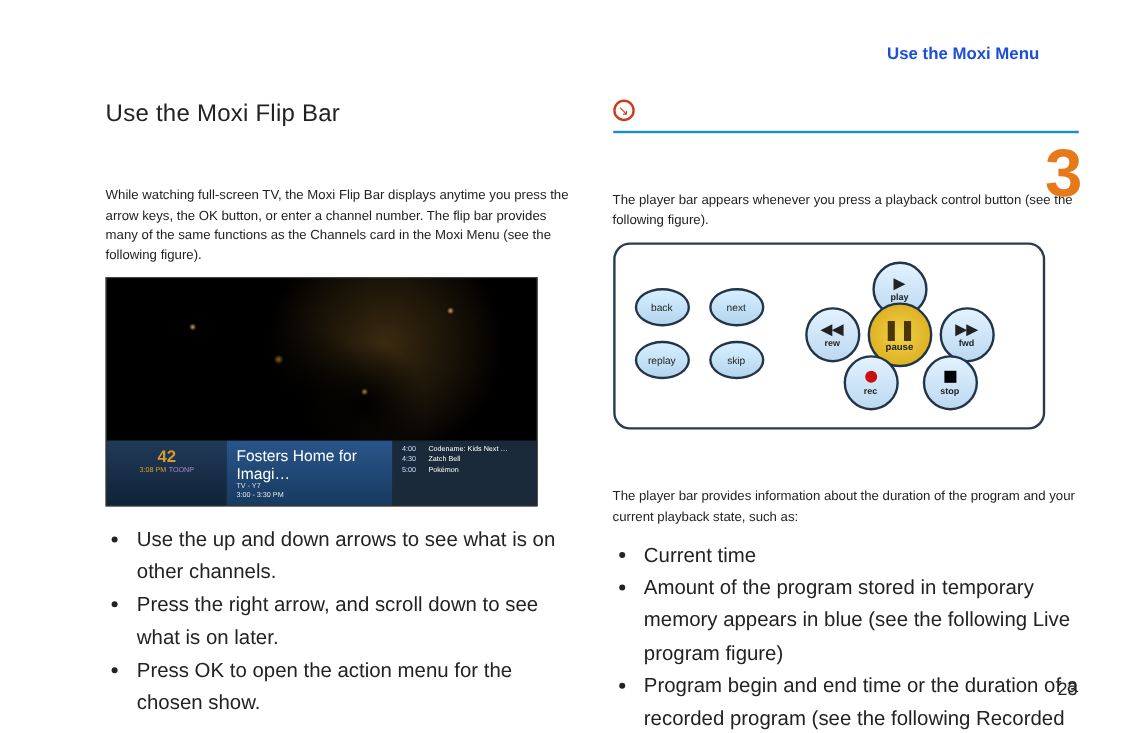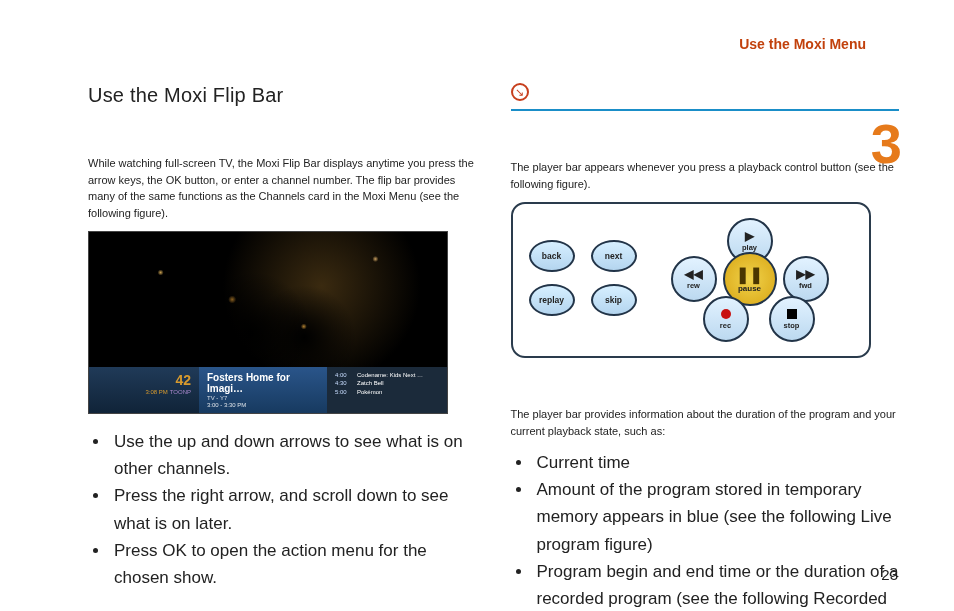--- a/index.html
+++ b/index.html
@@ -9,21 +9,21 @@
     width: 954px;
     height: 611px;
     position: relative;
     padding: 36px 55px 32px 88px;
     color: #222;
   }
   .header-right {
     position: absolute;
     top: 36px;
     right: 88px;
-    color: #c2410c;
+    color: #1d4ed8;
     font-weight: 700;
     font-size: 14px;
   }
   .chapter-number {
     position: absolute;
     top: 116px;
     right: 52px;
     color: #e67a1b;
     font-weight: 800;
     font-size: 56px;
@@ -58,49 +58,49 @@
   .tv-top::after{content:"";position:absolute;inset:0;background:
     radial-gradient(2px 2px at 20% 30%,#c9a050 0,transparent 3px),
     radial-gradient(2px 2px at 80% 20%,#caa060 0,transparent 3px),
     radial-gradient(2px 2px at 60% 70%,#b08030 0,transparent 3px),
     radial-gradient(3px 3px at 40% 50%,#8a6020 0,transparent 4px),
     radial-gradient(60px 60px at 45% 75%,#000 0,transparent 62px),
     radial-gradient(50px 50px at 60% 78%,#000 0,transparent 52px)
   ;}
   .flip-bar { display: flex; font-size: 7px; color: #fff; background: #0e2940; }
   .flip-ch {
-    width: 110px; background: linear-gradient(#203a58,#102338);
-    padding: 5px 8px 3px; text-align: right;
+    width: 100px; background: linear-gradient(#203a58,#102338);
+    padding: 5px 8px 3px; text-align: center;
   }
   .flip-ch .num { color:#d79a2e; font-weight:700; font-size:14px; display:block; }
   .flip-ch .wtime { color:#d79a2e; font-size:6px;}
   .flip-ch .net { font-size:6px; color:#a8c; }
   .flip-mid { flex:1; background:linear-gradient(#2a558a,#173a60); padding:5px 8px;}
-  .flip-mid .ttl { font-weight:700; font-size:10px; display:block; }
+  .flip-mid .ttl { font-weight:400; font-size:13px; display:block; }
   .flip-mid .sub { font-size:6px; opacity:.8;}
   .flip-mid .range { font-size:6px; opacity:.85;}
   .flip-right { width:120px; background:#1b2a3a; padding:4px 8px; font-size:6px; line-height:1.4;}
   .flip-right .t { color:#c8dcff; display:inline-block; width:22px;}
   
   .note-row { display:flex; align-items:flex-start; gap:8px; border-bottom:2px solid #1a8ec8; padding-bottom:8px; margin-bottom:18px;}
   .note-icon {
     width:18px;height:18px;border-radius:50%;border:2px solid #c73f1d;
     display:flex;align-items:center;justify-content:center;flex:none;margin-top:-1px;
   }
   .note-icon span{font-size:11px;color:#c73f1d;transform:rotate(0deg);}
   .note-text{font-size:11px;}
   
   .player-figure{
     width:360px; border:2px solid #2a3b4c; border-radius:14px; padding:14px 16px 18px;
     background:#fff; margin-bottom:16px; display:flex; align-items:center; gap:28px;
   }
   .pf-left{display:grid;grid-template-columns:46px 46px;gap:12px 16px;}
   .pf-btn{
     width:46px;height:32px;border:2px solid #223448;border-radius:50%;
-    display:flex;align-items:center;justify-content:center;font-size:8.5px;font-weight:700;
+    display:flex;align-items:center;justify-content:center;font-size:8.5px;font-weight:400;
     background:linear-gradient(#d6efff,#b4d5ef);
     text-align:center;
   }
   .pf-cluster{position:relative;width:170px;height:120px;}
   .ring{
     position:absolute;width:46px;height:46px;border:2px solid #223448;border-radius:50%;
     background:linear-gradient(#e2f2ff,#bcd9f0);display:flex;flex-direction:column;
     align-items:center;justify-content:center;font-size:7.5px;font-weight:700;
   }
   .ring .ico{font-size:12px;line-height:1;margin-bottom:1px;}

